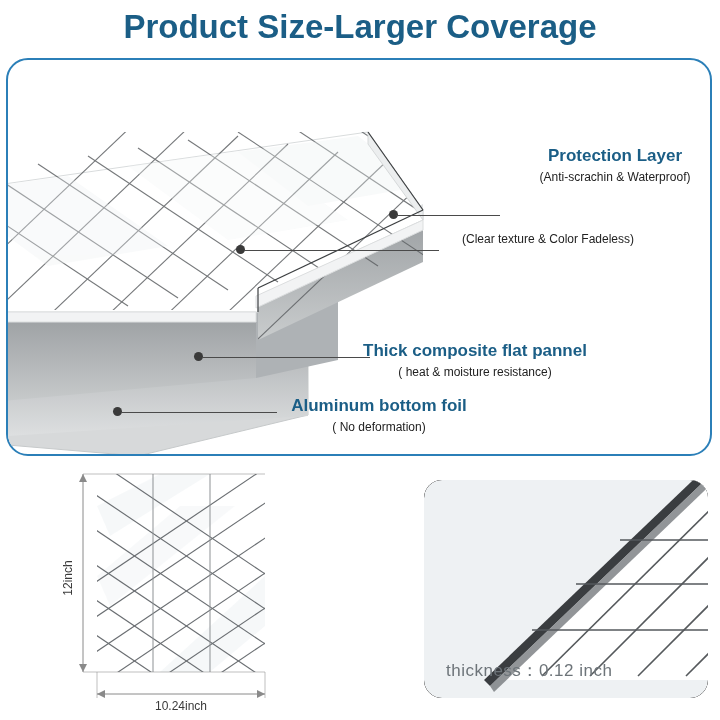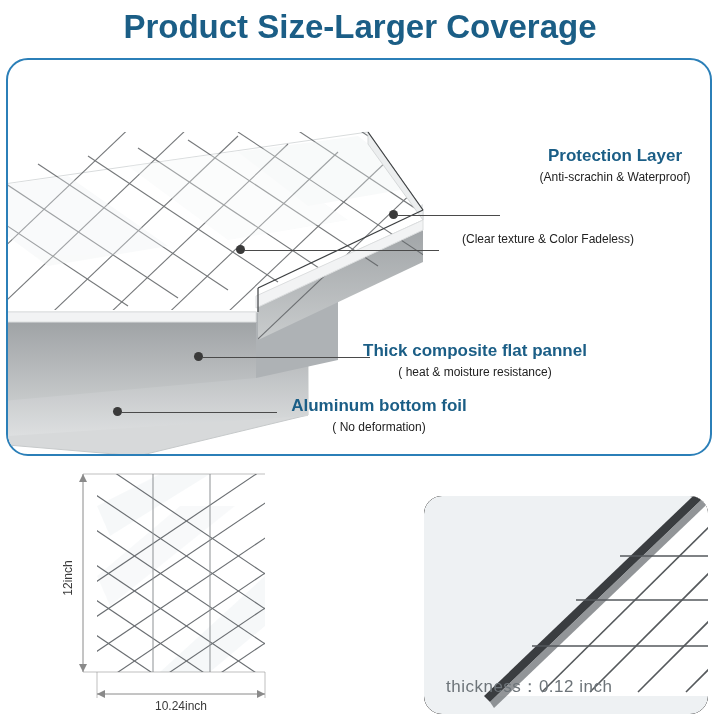--- a/index.html
+++ b/index.html
@@ -87,21 +87,21 @@
     left: 50px;
     top: 466px;
     width: 260px;
     height: 244px;
   }
 
   
   .panel-br {
     position: absolute;
     left: 424px;
-    top: 496px;
+    top: 480px;
     width: 284px;
     height: 218px;
     background: #000000;
     border-radius: 18px;
     overflow: hidden;
   }
   .thickness-text {
     position: absolute;
     left: 22px;
     bottom: 16px;

